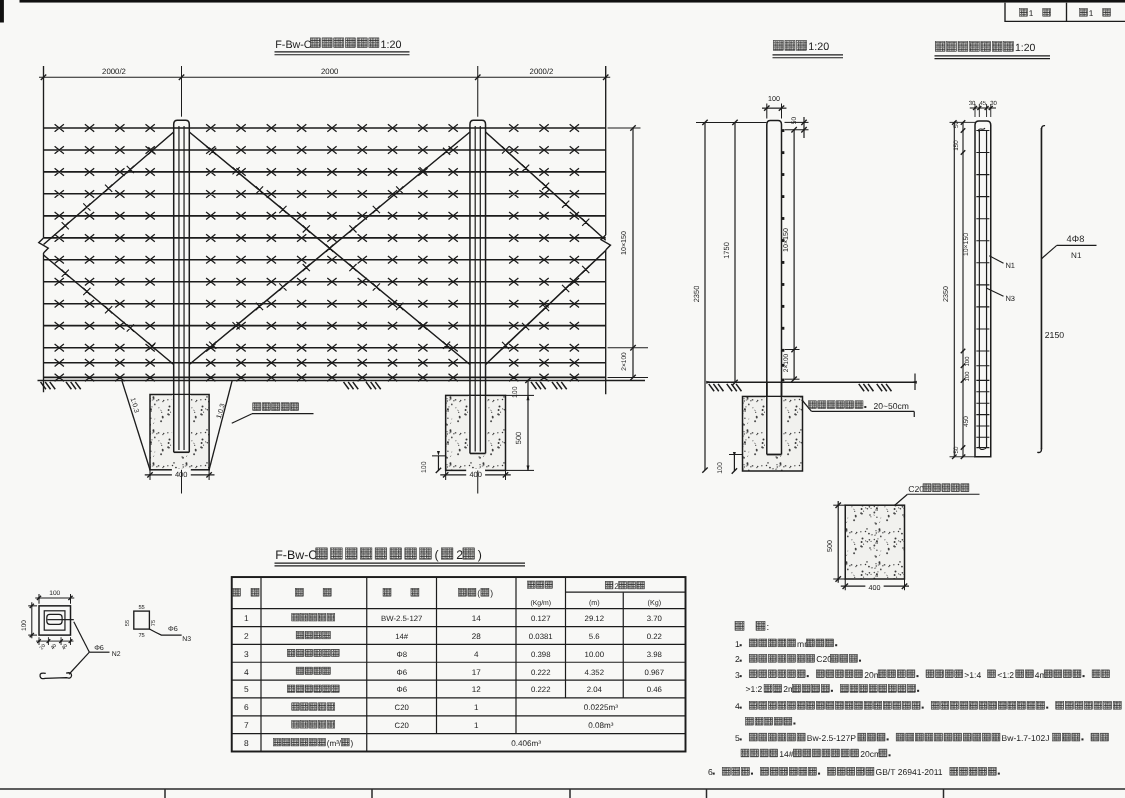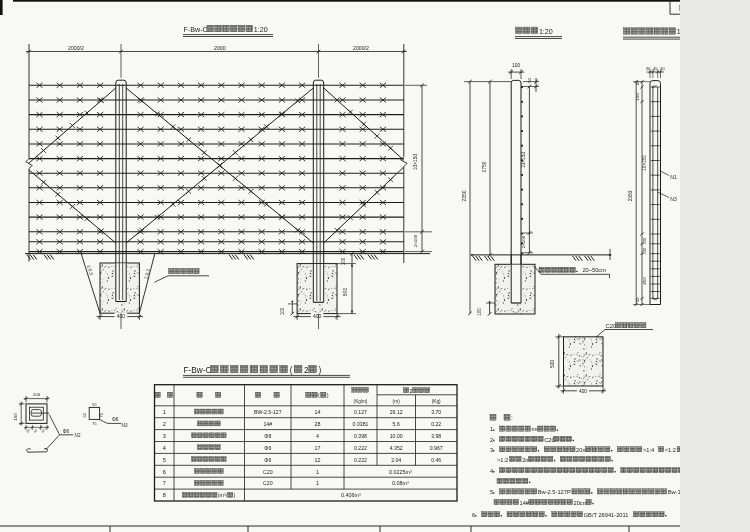--- a/index.html
+++ b/index.html
@@ -1,14 +1,14 @@
 <!DOCTYPE html>
 <html><head><meta charset="utf-8"><style>
 html,body{margin:0;padding:0;background:#e8e8e6;}
-#sheet{position:relative;width:680px;height:532px;background:#f8f8f6;overflow:hidden;}
+#sheet{position:relative;width:750px;height:532px;background:#f8f8f6;overflow:hidden;}
 svg{position:absolute;left:0;top:0;filter:blur(0.3px);}
 </style></head><body>
 <div id="sheet">
 <svg width="750" height="532" viewBox="0 0 750 532">
 <defs>
 <pattern id="zi" width="3.1" height="3.1" patternUnits="userSpaceOnUse">
  <rect width="3.1" height="3.1" fill="#f6f6f4"></rect>
  <path d="M0,0.5H3.1 M0,2.1H3.1 M0.6,0V3.1 M2.3,0.8V3.1" stroke="#1c1c1c" stroke-width="0.6" fill="none"></path>
 </pattern>
 <pattern id="conc" width="22" height="22" patternUnits="userSpaceOnUse">

